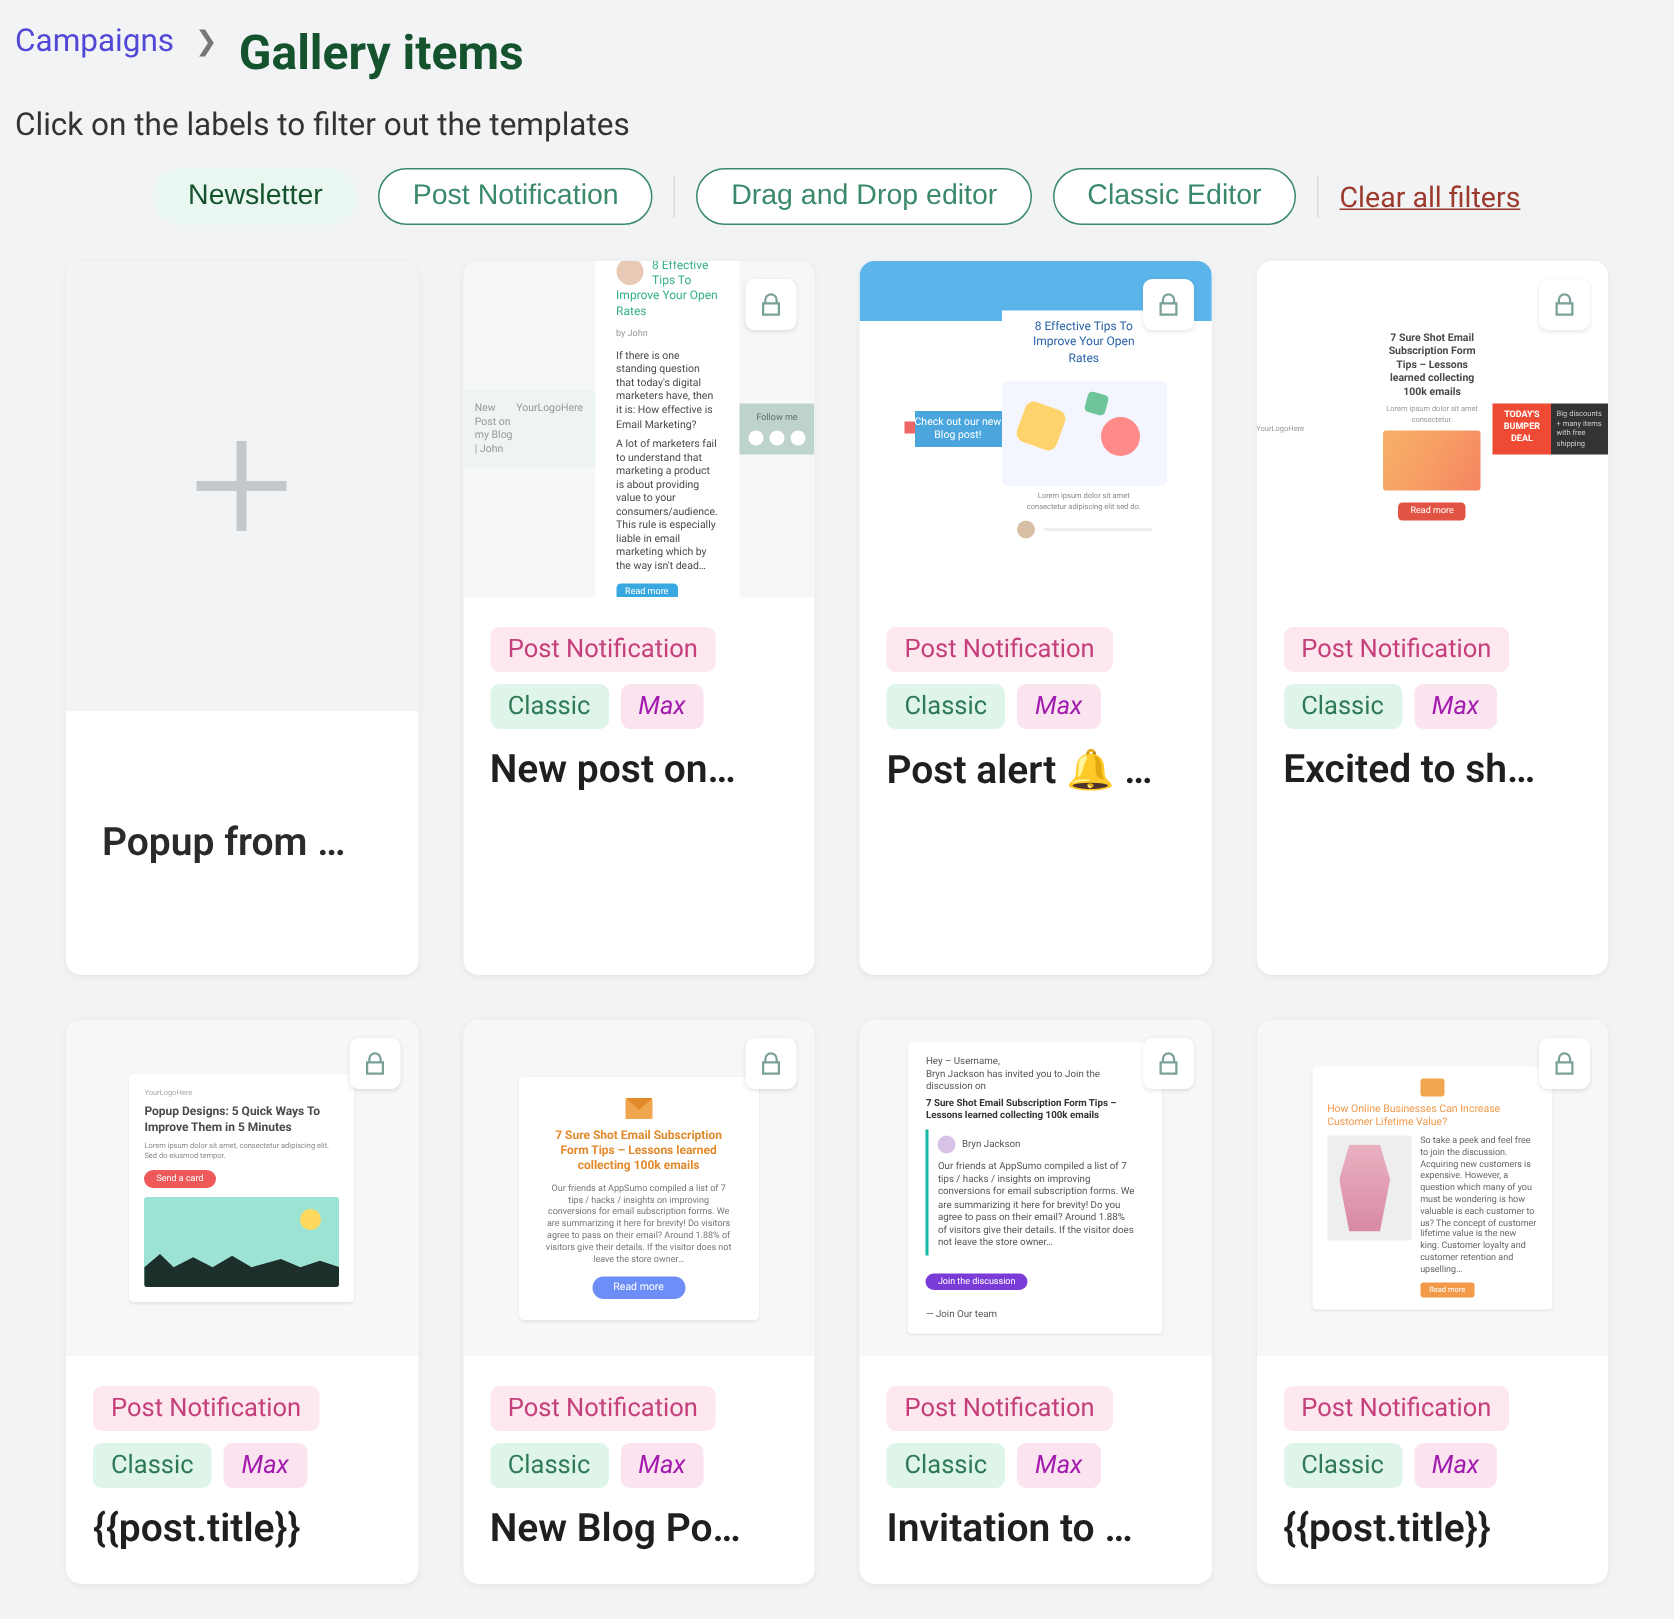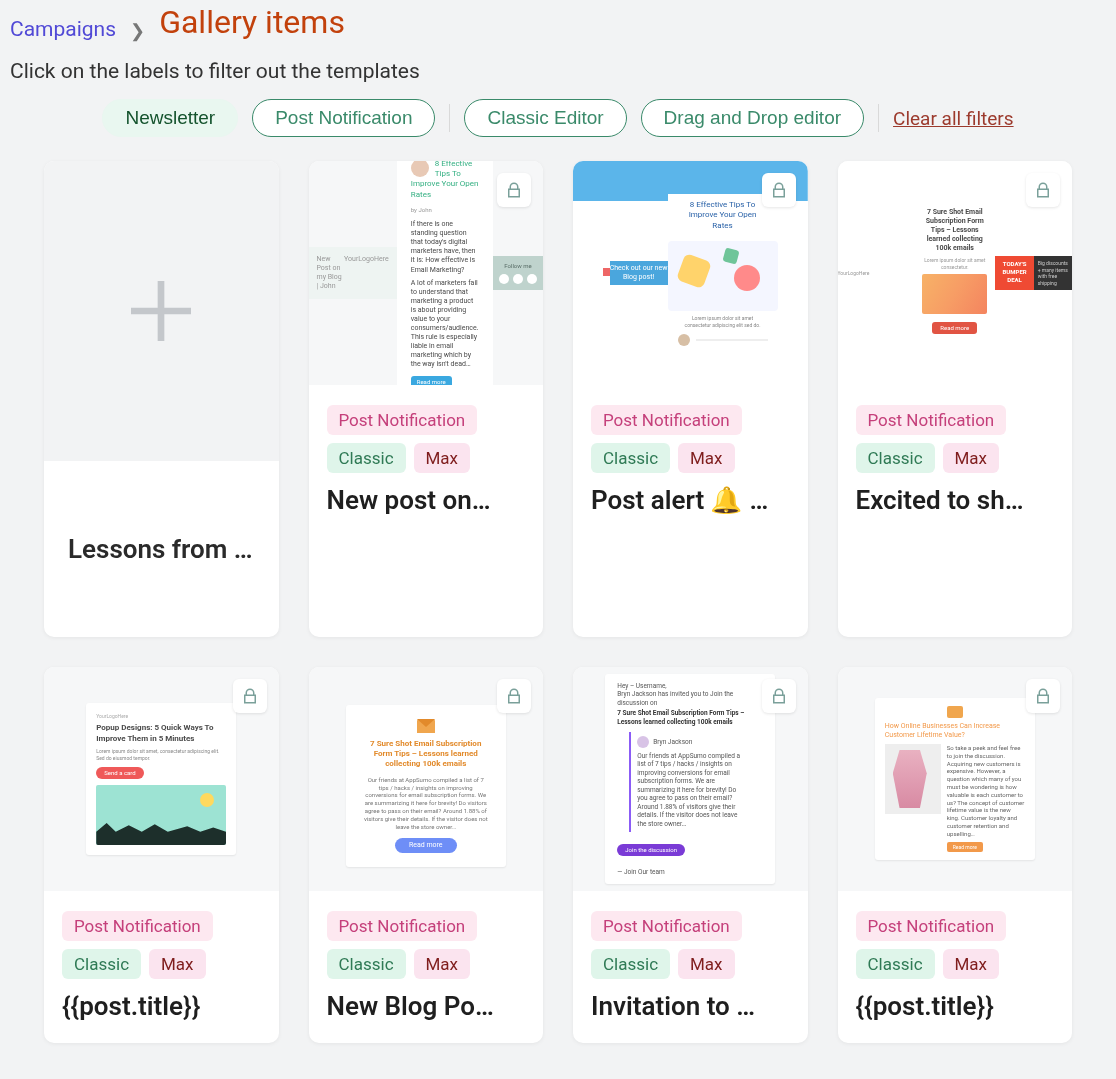--- a/index.html
+++ b/index.html
@@ -5,35 +5,35 @@
   * { box-sizing: border-box; margin: 0; padding: 0; }
   body {
     font-family: -apple-system, BlinkMacSystemFont, "Segoe UI", Roboto, Helvetica, Arial, sans-serif;
     background: #f2f3f4;
     color: #222;
     width: 1116px;
     padding: 0 10px 30px 10px;
   }
   .breadcrumb {
     display: flex;
-    align-items: flex-end;
+    align-items: flex-start;
     gap: 14px;
-    padding: 3px 0 10px 0;
+    padding: 16px 0 10px 0;
   }
   .breadcrumb-link {
     color: #5149d6;
     font-size: 21px;
     font-weight: 400;
     text-decoration: none;
   }
   .chev { color: #777; font-size: 18px; }
   .breadcrumb-title {
     font-size: 32px;
-    font-weight: 400;
-    color: #c2410c;
+    font-weight: 700;
+    color: #14532d;
   }
   .subtitle {
     text-align: left;
     font-size: 21px;
     color: #333;
     margin: 8px 0 16px 0;
   }
   .filters {
     display: flex;
     justify-content: center;
@@ -138,21 +138,21 @@
     gap: 8px;
     margin-bottom: 12px;
   }
   .tag {
     border-radius: 6px;
     padding: 5px 12px;
     font-size: 17px;
   }
   .tag.pn { background: #fde8f0; color: #c5407b; }
   .tag.cl { background: #dff5ea; color: #2f7a55; }
-  .tag.mx { background: #fbe4ef; color: #7f1d1d; }
+  .tag.mx { background: #fbe4ef; color: #a21caf; font-style: italic; }
   .card-title {
     font-size: 26px;
     font-weight: 600;
     color: #1f1f1f;
     white-space: nowrap;
     overflow: hidden;
     text-overflow: ellipsis;
   }
   
   .t-inner { position:absolute; inset:0; display:flex; flex-direction:row; align-items:center; }
@@ -193,21 +193,21 @@
   .t4-il:before{content:"";position:absolute;top:8px;right:12px;width:14px;height:14px;background:#ffd95e;border-radius:50%;}
   .t4-sil{position:absolute;bottom:0;left:0;right:0;height:22px;background:#1d2f2b;clip-path:polygon(0 100%,0 40%,8% 0,15% 40%,25% 10%,35% 40%,45% 5%,55% 40%,70% 15%,80% 40%,90% 20%,100% 40%,100% 100%);}
   
   .t5-card{width:160px;margin:14px auto 0;padding:14px 18px;text-align:center;}
   .t5-env{width:18px;height:14px;margin:0 auto 6px;background:#f0a64e;border-radius:2px 2px 0 0;position:relative;}
   .t5-env:after{content:"";position:absolute;left:0;right:0;top:0;border-left:9px solid transparent;border-right:9px solid transparent;border-top:8px solid #e28a2b;}
   .t5-h{color:#e28a2b;font-size:8px;font-weight:bold;margin-bottom:6px;}
   .t5-btn{background:#6e8ef7;color:#fff;border-radius:14px;padding:3px 14px;font-size:7px;display:inline-block;margin-top:8px;}
   
   .t6-card{width:170px;margin:8px auto;padding:8px 12px;font-size:6.5px;color:#555;}
-  .t6-quote{border-left:2px solid #8b5cf6;padding:4px 6px;margin:6px 12px;}
+  .t6-quote{border-left:2px solid #14b8a6;padding:4px 6px;margin:6px 0;}
   .t6-av{width:12px;height:12px;border-radius:50%;background:#d8c3e6;display:inline-block;vertical-align:middle;margin-right:4px;}
   .t6-btn{background:#7a3bd6;color:#fff;border-radius:10px;padding:2px 8px;font-size:6px;display:inline-block;margin:6px 0;}
   
   .t7-card{width:160px;margin:10px auto;padding:8px 10px;font-size:6px;color:#666;}
   .t7-env{width:16px;height:12px;margin:0 auto 4px;background:#f0a64e;border-radius:2px;}
   .t7-h{color:#f2994a;font-size:7px;margin-bottom:4px;}
   .t7-row{display:flex;gap:6px;}
   .t7-img{width:56px;height:70px;background:#eee;flex:none;position:relative;}
   .t7-img:before{content:"";position:absolute;inset:6px 14px 6px 8px;background:linear-gradient(#e9b1c1,#d88aa3);clip-path:polygon(20% 0,80% 0,100% 40%,80% 100%,20% 100%,0 40%);}
   .t7-btn{background:#f2994a;color:#fff;font-size:5px;padding:2px 6px;border-radius:2px;display:inline-block;margin-top:4px;}
@@ -220,35 +220,35 @@
   <span class="chev">❯</span>
   <span class="breadcrumb-title">Gallery items</span>
 </div>
 
 <div class="subtitle">Click on the labels to filter out the templates</div>
 
 <div class="filters">
   <button class="chip active">Newsletter</button>
   <button class="chip">Post Notification</button>
   <span class="sep"></span>
+  <button class="chip">Drag and Drop editor</button>
   <button class="chip">Classic Editor</button>
-  <button class="chip">Drag and Drop editor</button>
   <span class="sep"></span>
   <a class="clear-link">Clear all filters</a>
 </div>
 
 <div class="grid">
 
   <div class="card create">
     <div class="create-top">
       <svg class="plus" viewBox="0 0 24 24">
           <path fill="currentColor" d="M11 3h2v8h8v2h-8v8h-2v-8H3v-2h8z"></path>
         </svg>
     </div>
-    <div class="create-bottom">Lessons from …</div>
+    <div class="create-bottom">Popup from …</div>
   </div>
 
   <div class="card">
     <div class="thumb">
       <div class="lockwrap">
         <svg width="18" height="18" viewBox="0 0 24 24">
             <path fill="none" stroke="currentColor" stroke-width="2" d="M7 11V8a5 5 0 0110 0v3M5 11h14v10H5z"></path>
           </svg>
       </div>
       <div class="t-inner">

